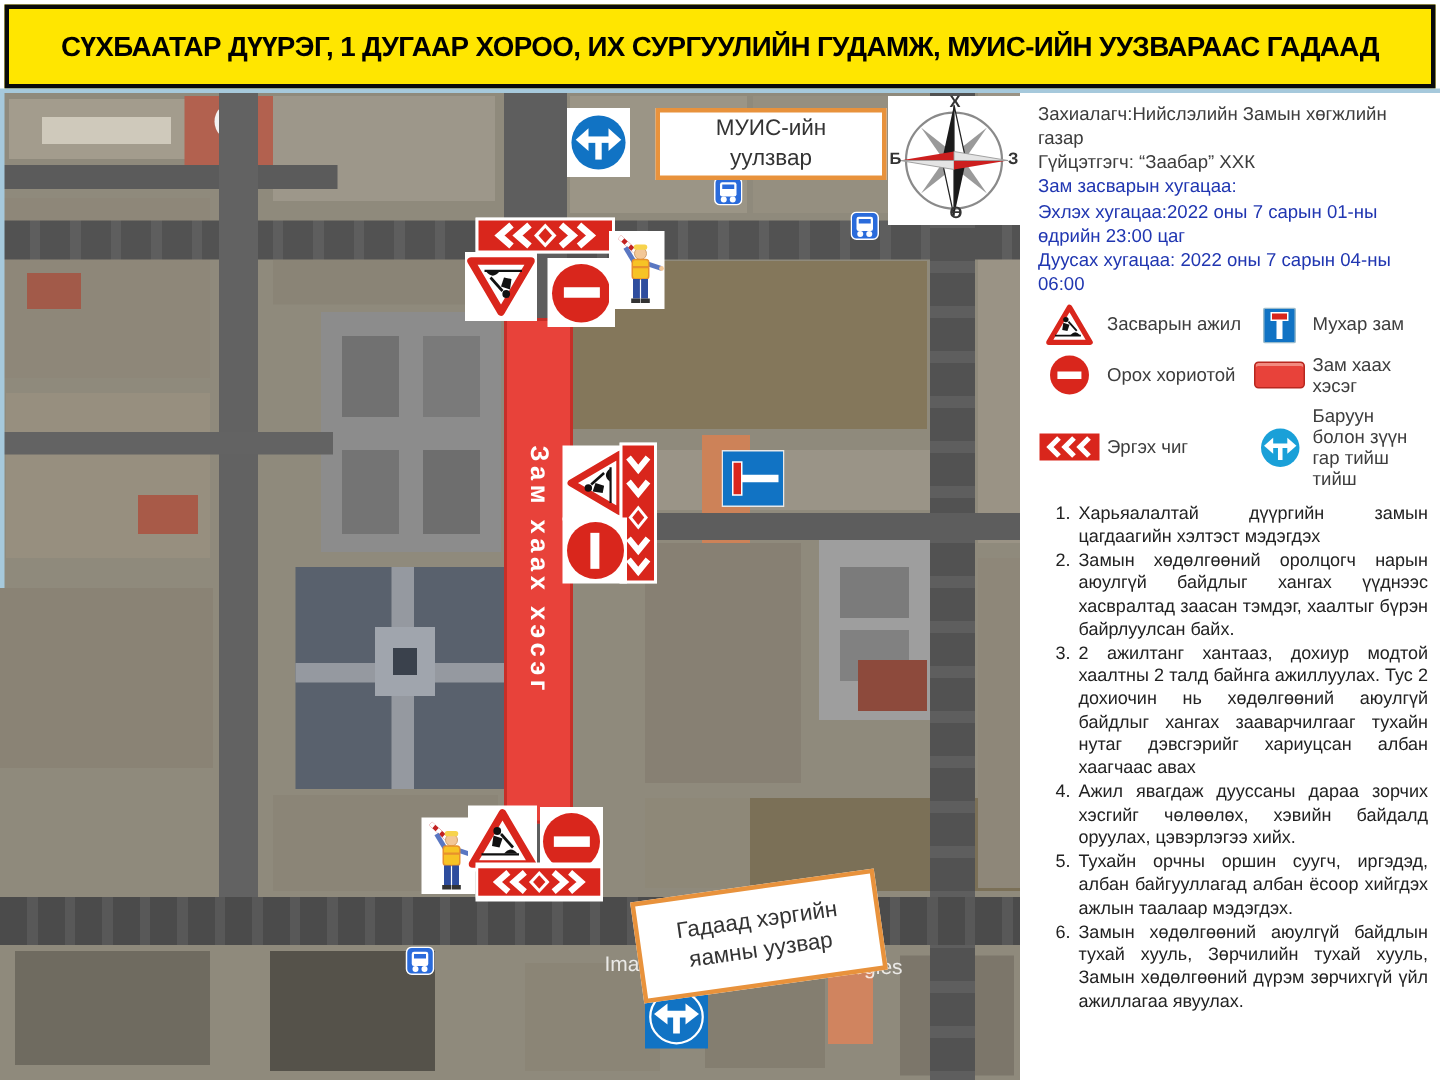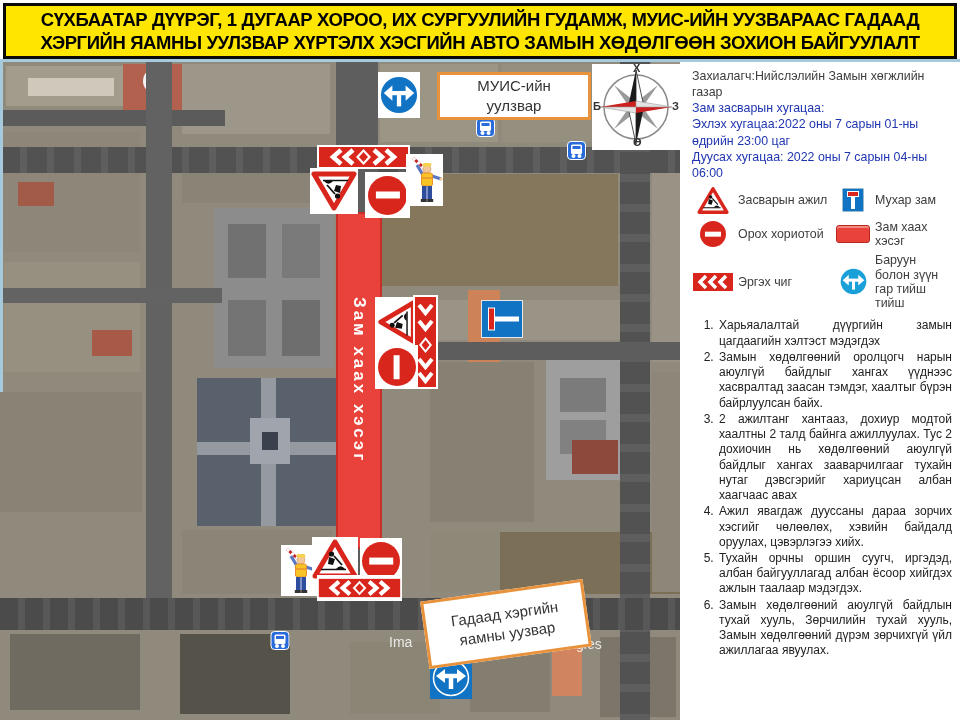--- a/index.html
+++ b/index.html
@@ -65,21 +65,20 @@
   .llab.w2{flex:1;padding-left:5px;}
 
   ol.proc-list{margin:8px 0 0 0;padding-left:25px;font-size:12px;line-height:1.27;color:#222;}
   ol.proc-list li{text-align:justify;margin:0 0 1px 0;padding-left:2px;}
 </style>
 </head>
 <body>
 
 <div class="title-bar">
   <div class="tline">СҮХБААТАР ДҮҮРЭГ, 1 ДУГААР ХОРОО, ИХ СУРГУУЛИЙН ГУДАМЖ, МУИС-ИЙН УУЗВАРААС ГАДААД</div>
-  <div class="tline">ХЭРГИЙН ЯАМНЫ УУЛЗВАР ХҮРТЭЛХ ХЭСГИЙН АВТО ЗАМЫН ХӨДӨЛГӨӨН ЗОХИОН БАЙГУУЛАЛТ</div>
 </div>
 <div class="top-rule"></div>
 <div class="left-rule"></div>
 
 <div class="map">
 
   <div>
     <div class="blk" style="left:6px;top:4px;width:118px;height:40px;background:#a39c8d"></div>
     <div class="blk" style="left:28px;top:16px;width:86px;height:18px;background:#cfc9bb"></div>
     <div class="blk" style="left:123px;top:2px;width:62px;height:46px;background:#b2614f"></div>
@@ -323,21 +322,21 @@
       <rect x="1" y="1" width="91" height="22" fill="#d9261c" stroke="#fff" stroke-width="2"></rect>
       <polyline points="24,5 16,12 24,19" fill="none" stroke="#fff" stroke-width="4.5"></polyline>
       <polyline points="36,5 28,12 36,19" fill="none" stroke="#fff" stroke-width="4.5"></polyline>
       <polygon points="46.5,4 54,12 46.5,20 39,12" fill="#fff"></polygon>
       <polygon points="46.5,7 51,12 46.5,17 42,12" fill="#d9261c"></polygon>
       <polyline points="57,5 65,12 57,19" fill="none" stroke="#fff" stroke-width="4.5"></polyline>
       <polyline points="69,5 77,12 69,19" fill="none" stroke="#fff" stroke-width="4.5"></polyline>
     </svg>
   </div>
 
-  <div class="watermark" style="left:389px;top:572px;">Ima</div>
+  <div class="watermark" style="left:403px;top:572px;">Ima</div>
   <div class="watermark" style="left:520px;top:574px;">Technologies</div>
 
   <div class="map-label rot" style="left:424px;top:528px;width:158px;height:62px;">
     <div>Гадаад хэргийн</div>
     <div>яамны уузвар</div>
   </div>
 
   <div class="signbox" style="left:430px;top:595px;width:42px;height:42px;padding:0;background:#1173c4;">
     <svg width="40" height="40" viewBox="0 0 40 40">
       <circle cx="20" cy="20" r="17.5" fill="#1173c4" stroke="#fff" stroke-width="1.5"></circle>
@@ -346,20 +345,21 @@
       <polygon points="14,11 14,25 5,18" fill="#fff"></polygon>
       <polygon points="26,11 26,25 35,18" fill="#fff"></polygon>
     </svg>
   </div>
 
 </div>
 
 <div class="panel">
   <div class="inner">
     <p class="p-client">Захиалагч:Нийслэлийн Замын хөгжлийн газар</p>
+    <p class="p-contractor">Гүйцэтгэгч: “Заабар” ХХК</p>
     <p class="p-duration blue">Зам засварын хугацаа:</p>
     <p class="blue">Эхлэх хугацаа:2022 оны 7 сарын 01-ны өдрийн 23:00 цаг</p>
     <p class="blue">Дуусах хугацаа: 2022 оны 7 сарын 04-ны 06:00</p>
 
 
     <div class="lrow">
       <span class="lic lic1">
         <svg width="32" height="29" viewBox="0 0 46 42">
           <polygon points="23,4 43,38 3,38" fill="#fff" stroke="#d9261c" stroke-width="5" stroke-linejoin="round"></polygon>
           <circle cx="19.5" cy="16" r="2.6" fill="#111"></circle>

